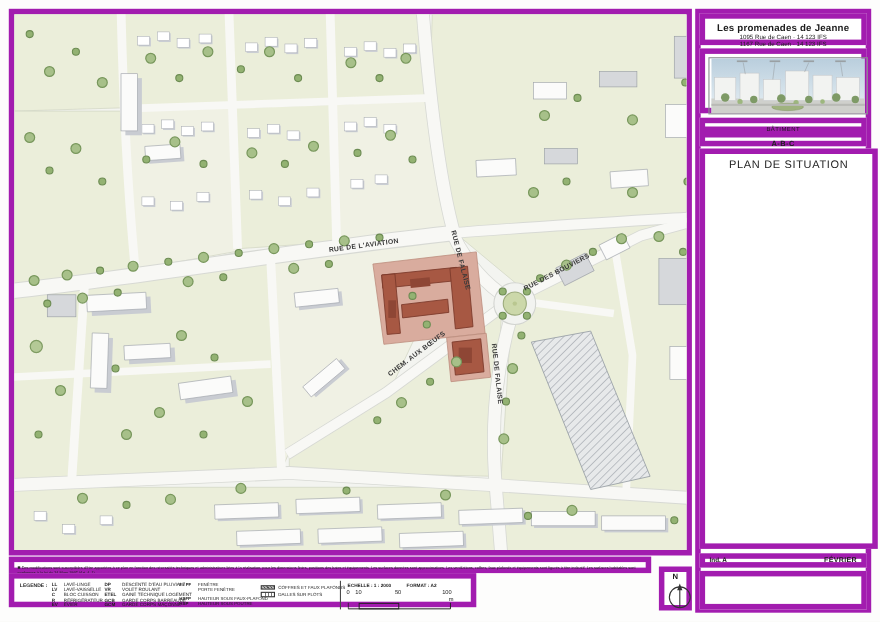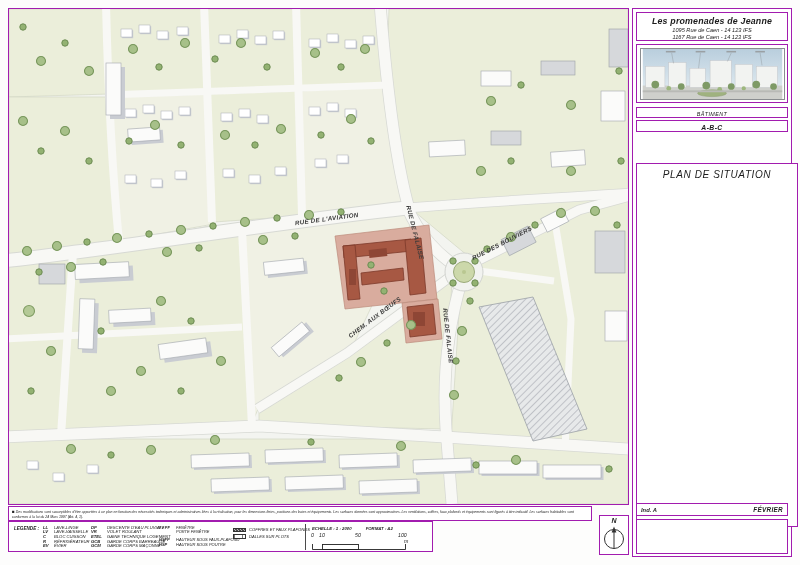--- a/index.html
+++ b/index.html
@@ -1,17 +1,17 @@
 <!DOCTYPE html>
 <html><head>
 <meta charset="utf-8">
 <style>
   * { margin:0; padding:0; box-sizing:border-box; }
   html,body { width:800px; height:565px; background:#fdfdfc; font-family:"Liberation Sans", sans-serif; overflow:hidden; position:relative; color:#1c1c1c; }
-  .box { position:absolute; border:1px solid #a21caf; background:#fff;font-style:italic; }
+  .box { position:absolute; border:5px solid #a21caf; background:#fff; }
 
   
   .map-frame { left:8px; top:8px; width:621px; height:497px; overflow:hidden; }
   .map-frame svg { display:block; }
 
   
   .disclaimer-box { left:8px; top:506px; width:584px; height:15px; padding:1.5px 3px; font-size:3.5px; line-height:1.4; color:#222; }
   .disclaimer-box .sq { font-size:4.5px; margin-right:1px; }
 
   .legend-box { left:8px; top:521px; width:425px; height:31px; font-size:4.2px; }
@@ -37,21 +37,21 @@
 
   
   .panel-frame { left:632px; top:8px; width:160px; height:549px; background:#fff; }
   .title-box { left:636px; top:12px; width:152px; height:29px; text-align:center; padding-top:2.5px; }
   .title-box .ttl { font-size:8.8px; font-weight:bold; letter-spacing:0.2px; }
   .title-box .addr { font-size:5.6px; line-height:1.25; margin-top:1px; }
   .img-box { left:636px; top:44px; width:152px; height:59px; padding:2.5px; }
   .img-box svg { border:0.5px solid #8a8d90; display:block; }
   .bat-label-box { left:636px; top:107px; width:152px; height:11px; text-align:center; font-size:5.4px; padding-top:2.5px; letter-spacing:0.4px; }
   .bat-value-box { left:636px; top:120px; width:152px; height:12px; text-align:center; font-size:6.8px; font-weight:bold; padding-top:2.5px; letter-spacing:0.4px; }
-  .plan-box { left:636px; top:135px; width:162px; height:364px; text-align:center;margin-top:28px; }
+  .plan-box { left:636px; top:135px; width:162px; height:364px; text-align:center; }
   .plan-box .plan-title { font-size:10px; letter-spacing:0.6px; margin-top:5px; }
   .ind-box { left:636px; top:503px; width:152px; height:13px; display:flex; align-items:center; justify-content:space-between; padding:0 4px; }
   .ind-box .ind { font-size:5.8px; font-weight:bold; }
   .ind-box .date { font-size:6.4px; font-weight:bold; letter-spacing:0.3px; }
   .empty-box { left:636px; top:519px; width:152px; height:35px; }
 
   text.street { font-size:6.2px; font-weight:bold; fill:#3a3a3a; letter-spacing:0.3px; }
 </style>
 </head>
 <body>

